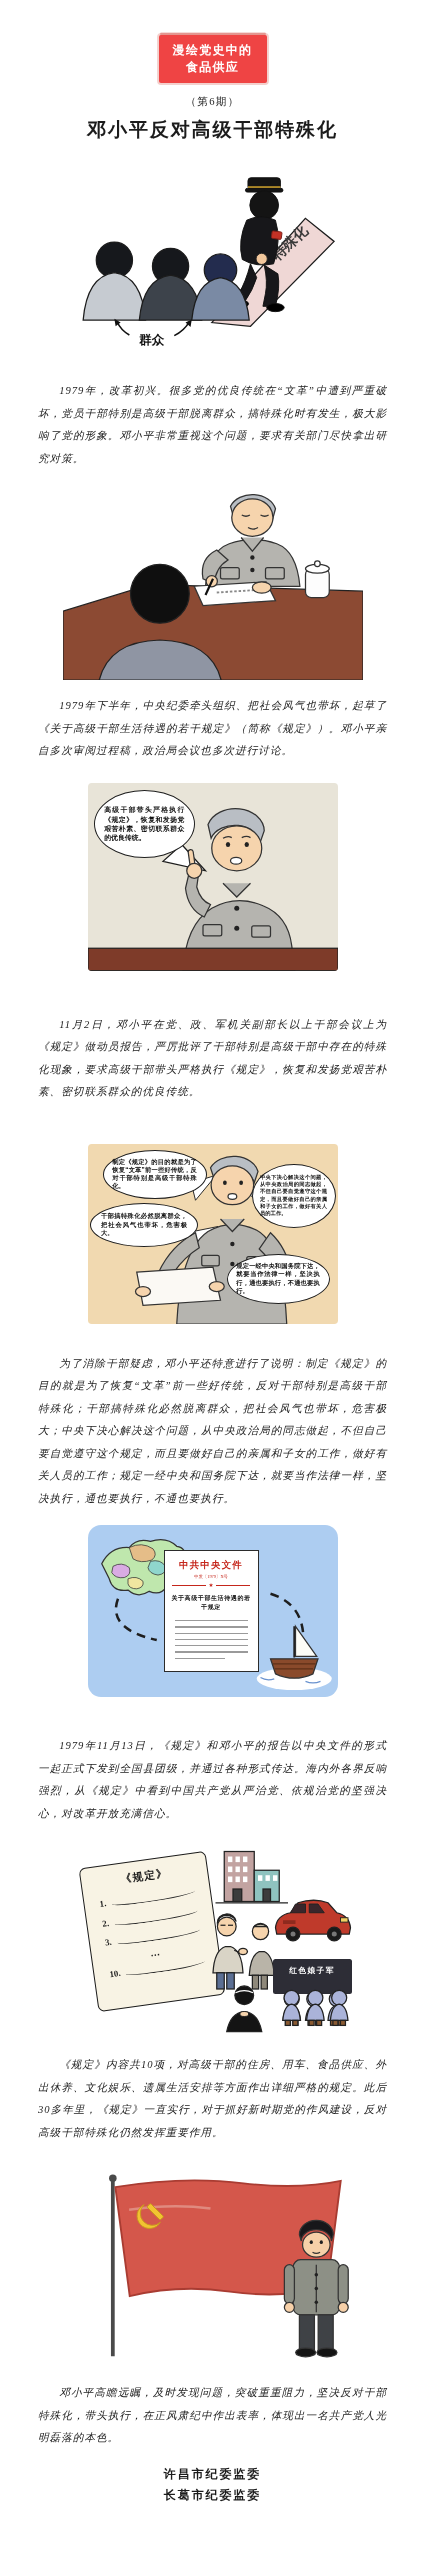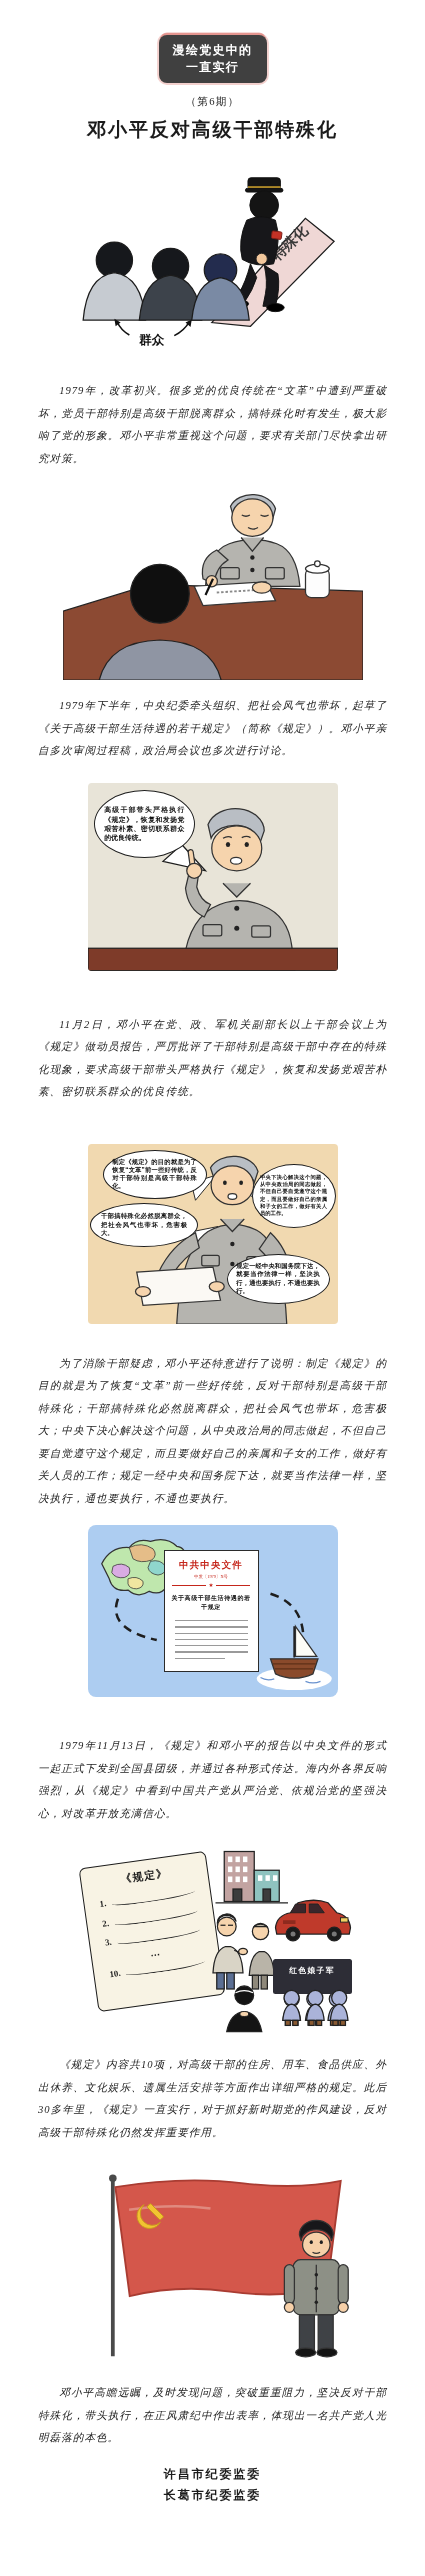--- a/index.html
+++ b/index.html
@@ -1,19 +1,19 @@
 <!DOCTYPE html>
 <html style="font-size:10px"><head>
 <meta charset="utf-8">
 <style>
   html,body{margin:0;padding:0;background:#ffffff;}
   body{width:425px;font-family:"Liberation Serif",serif;color:#1c1c1c;}
   .page{width:425px;min-height:2576px;box-sizing:border-box;padding-top:35px;padding-bottom:15.6px;position:relative;overflow:hidden;}
-  .badge{width:98px;margin:0 auto;background:#404040;color:#fff;font-family:"Liberation Sans",sans-serif;
-         font-weight:bold;text-align:center;padding:6.9px 5px;border-radius:8px;font-size:12px;line-height:17px;
+  .badge{width:98px;margin:0 auto;background:#ef4444;color:#fff;font-family:"Liberation Sans",sans-serif;
+         font-weight:bold;text-align:center;padding:6.9px 5px;border-radius:2px;font-size:12px;line-height:17px;
          letter-spacing:1.3px;box-shadow:0 0 0 1.9px rgba(200,40,28,.22), 0 -3.8px 0 -1.3px rgba(200,40,28,.35);}
   .issue{text-align:center;font-size:10.6px;margin-top:12.5px;letter-spacing:1.3px;}
   .title{text-align:center;font-size:19px;font-weight:bold;margin-top:7.5px;letter-spacing:1.9px;}
   .illus{position:relative;margin:0 auto;}
   .w480{width:300px;}
   .panel{width:250px;border-radius:3.8px;position:relative;overflow:hidden;}
   .panel svg{position:absolute;left:0;top:0;}
   .para{margin-left:38px;margin-right:38px;font-size:10.6px;line-height:22.5px;text-align:justify;
         text-indent:2em;letter-spacing:1px;font-style:italic;}
   .bubble{position:absolute;background:#fff;border:1.3px solid #1e1e1e;border-radius:50%;
@@ -39,21 +39,21 @@
              text-align:center;padding-top:5.6px;box-sizing:border-box;letter-spacing:1.3px;}
   .footer{text-align:center;font-weight:bold;font-size:12px;line-height:21px;margin-top:13.8px;letter-spacing:1.9px;}
 </style>
 </head>
 <body>
 
 <div class="page">
 
   <div class="badge">
     <div>漫绘党史中的</div>
-    <div>一直实行</div>
+    <div>食品供应</div>
   </div>
   <div class="issue">（第6期）</div>
   <div class="title">邓小平反对高级干部特殊化</div>
 
   <div class="illus w480" style="margin-top:16.3px;height:206px;">
     <svg width="300" height="206" viewBox="0 0 480 330">
       <polygon points="238,262 388,95 434,132 300,268" fill="#efd7d5" stroke="#1c1c1c" stroke-width="2"></polygon>
       <text x="368" y="140" transform="rotate(-43 368 140)" font-size="23" font-weight="bold" fill="#3a3a3a" font-family="Liberation Sans, sans-serif" text-anchor="middle">特殊化</text>
       <g stroke="#111" stroke-width="1.5">
         <rect x="296" y="30" width="52" height="19" rx="5" fill="#141414"></rect>
@@ -183,21 +183,21 @@
       </g>
     </svg>
     <div class="bubble" style="left:15px;top:6.3px;width:104px;height:49px;font-size:6.3px;line-height:8.1px;padding:7.5px 8.8px;">制定《规定》的目的就是为了恢复“文革”前一些好传统，反对干部特别是高级干部特殊化。</div>
     <div class="bubble" style="left:164px;top:20px;width:84px;height:64px;font-size:5.3px;line-height:7.2px;padding:7.5px 7.5px;">中央下决心解决这个问题，从中央政治局的同志做起，不但自己要自觉遵守这个规定，而且要做好自己的亲属和子女的工作，做好有关人员的工作。</div>
     <div class="bubble" style="left:2.5px;top:59px;width:108px;height:44px;font-size:6.3px;line-height:8.1px;padding:7.5px 10px;">干部搞特殊化必然脱离群众，把社会风气也带坏，危害极大。</div>
     <div class="bubble" style="left:139px;top:110px;width:103px;height:50px;font-size:6.3px;line-height:8.1px;padding:7.5px 8.8px;">规定一经中央和国务院下达，就要当作法律一样，坚决执行，通也要执行，不通也要执行。</div>
   </div>
 
   <div class="para" style="margin-top:29px;">为了消除干部疑虑，邓小平还特意进行了说明：制定《规定》的目的就是为了恢复“文革”前一些好传统，反对干部特别是高级干部特殊化；干部搞特殊化必然脱离群众，把社会风气也带坏，危害极大；中央下决心解决这个问题，从中央政治局的同志做起，不但自己要自觉遵守这个规定，而且要做好自己的亲属和子女的工作，做好有关人员的工作；规定一经中央和国务院下达，就要当作法律一样，坚决执行，通也要执行，不通也要执行。</div>
 
-  <div class="illus panel" style="margin-top:15px;height:172px;background:#adcdf1;border-radius:8px;">
+  <div class="illus panel" style="margin-top:15px;height:172px;background:#adcdf1;border-radius:13px;">
     <svg width="250" height="172" viewBox="0 0 400 275">
       <g stroke="#333" stroke-width="2">
         <path d="M22,62 q14,-28 44,-26 q12,-16 34,-10 q26,-8 42,8 q16,2 12,20 q10,16 -6,24 q-2,20 -22,20 q-10,16 -28,8 q-18,12 -34,-2 q-24,4 -30,-18 q-8,-16 -12,-24 z" fill="#bfe7ad"></path>
         <path d="M66,36 q20,-10 38,2 q8,10 -2,18 q-18,6 -30,-2 z" fill="#e5bd88" stroke-width="1.2"></path>
         <path d="M100,58 q16,-4 24,8 q2,12 -12,14 q-14,-2 -16,-12 z" fill="#8fd6cd" stroke-width="1.2"></path>
         <path d="M40,66 q14,-8 26,2 q4,12 -8,16 q-14,2 -20,-8 z" fill="#d9abe3" stroke-width="1.2"></path>
         <path d="M64,86 q14,-6 24,4 q2,10 -10,12 q-12,0 -14,-8 z" fill="#f0e6a0" stroke-width="1.2"></path>
       </g>
       <path d="M48,118 q-18,48 62,66" fill="none" stroke="#1e1e1e" stroke-width="4" stroke-dasharray="14 10"></path>
       <path d="M292,110 q58,18 52,84" fill="none" stroke="#1e1e1e" stroke-width="4" stroke-dasharray="14 10"></path>

